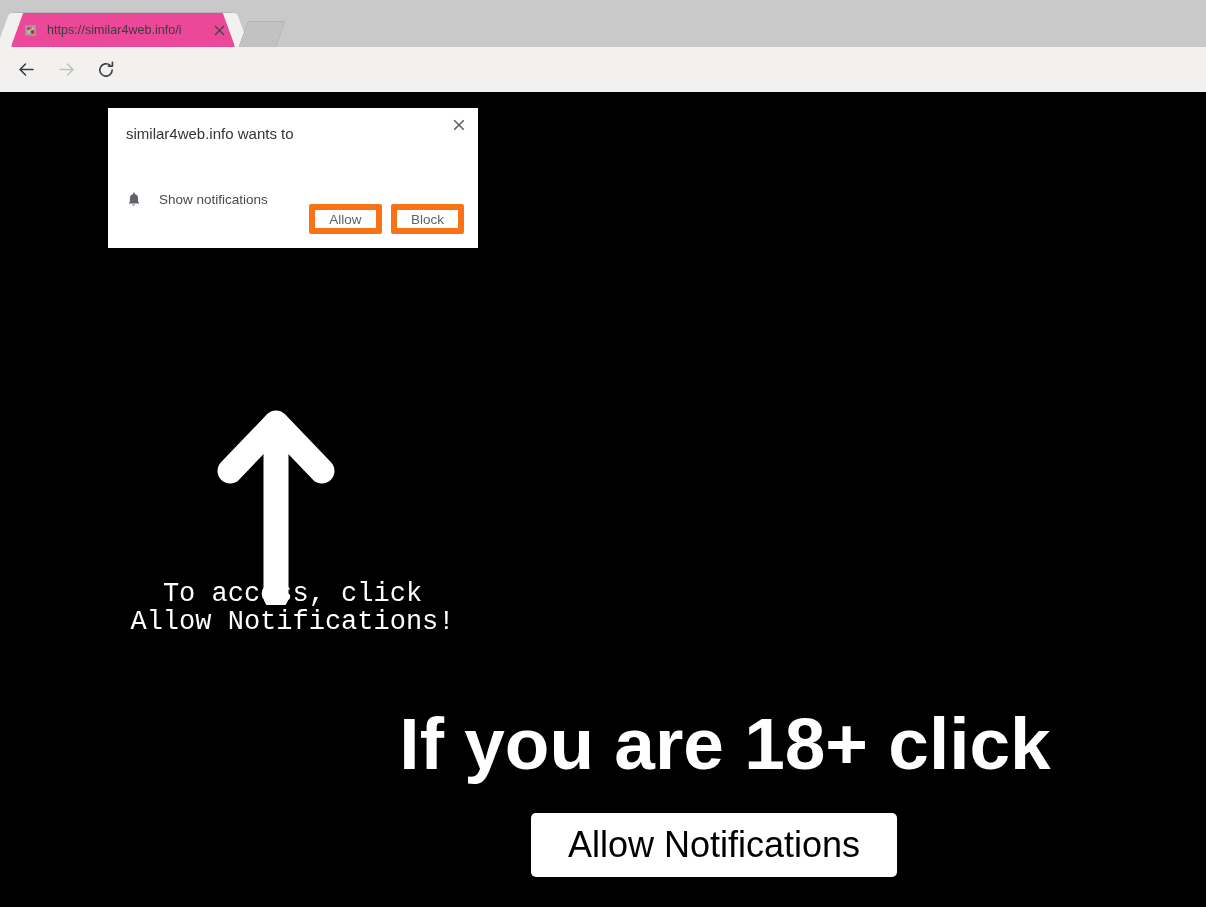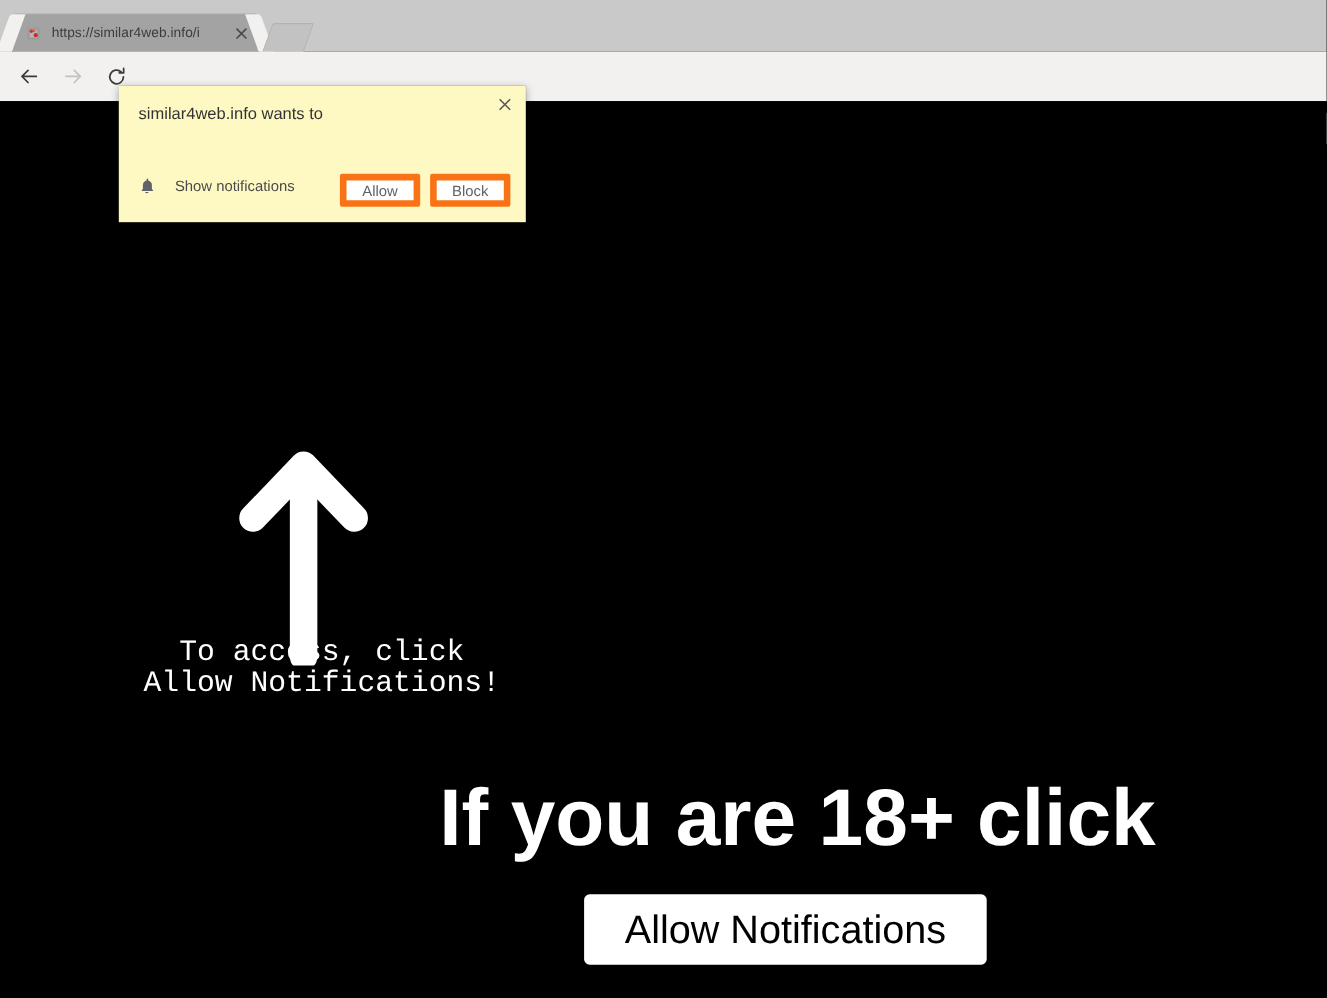--- a/index.html
+++ b/index.html
@@ -29,21 +29,21 @@
     height: 47px;
     background: #c9c9c9;
   }
 
   #active-tab {
     position: absolute;
     left: 12px;
     top: 13px;
     width: 222px;
     height: 34px;
-    background: #a3a3a3;
+    background: #ec4899;
     border-top-left-radius: 3px;
     border-top-right-radius: 3px;
     box-shadow: 0 0 0 1px rgba(0,0,0,0.10);
     display: flex;
     align-items: center;
     box-sizing: border-box;
     padding: 0 6px 0 10px;
   }
   
   #active-tab:before, #active-tab:after {
@@ -238,24 +238,24 @@
     align-items: center;
     justify-content: center;
     padding: 0;
     cursor: pointer;
   }
 
   
   #permission-dialog {
     position: absolute;
     left: 108px;
-    top: 78px;
+    top: 108px;
     width: 370px;
-    height: 124px;
-    background: #fef9c3;
+    height: 140px;
+    background: #ffffff;
     box-shadow: 0 2px 7px rgba(0,0,0,0.35), 0 0 1px rgba(0,0,0,0.35);
     box-sizing: border-box;
   }
 
   #dialog-close-button {
     position: absolute;
     right: 7px;
     top: 5px;
     width: 24px;
     height: 24px;

